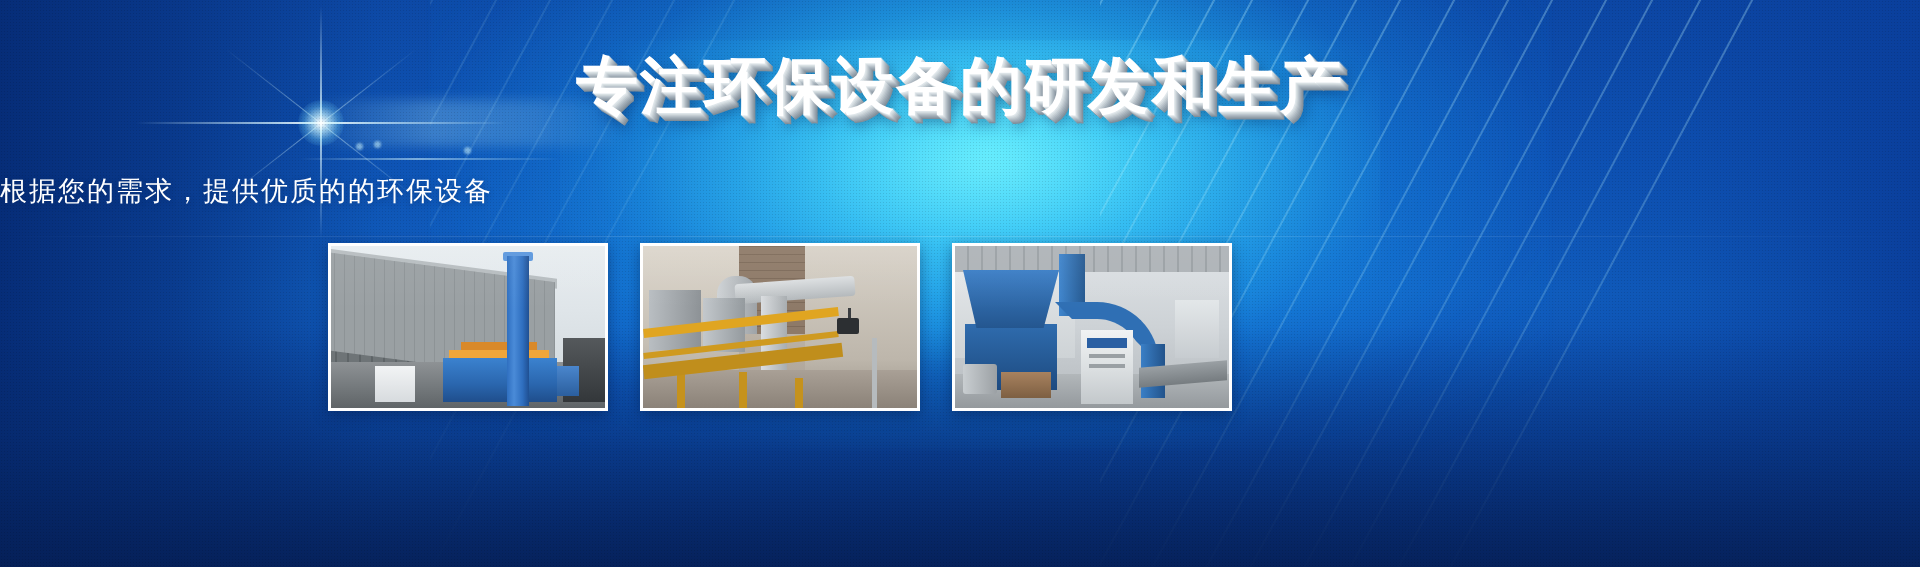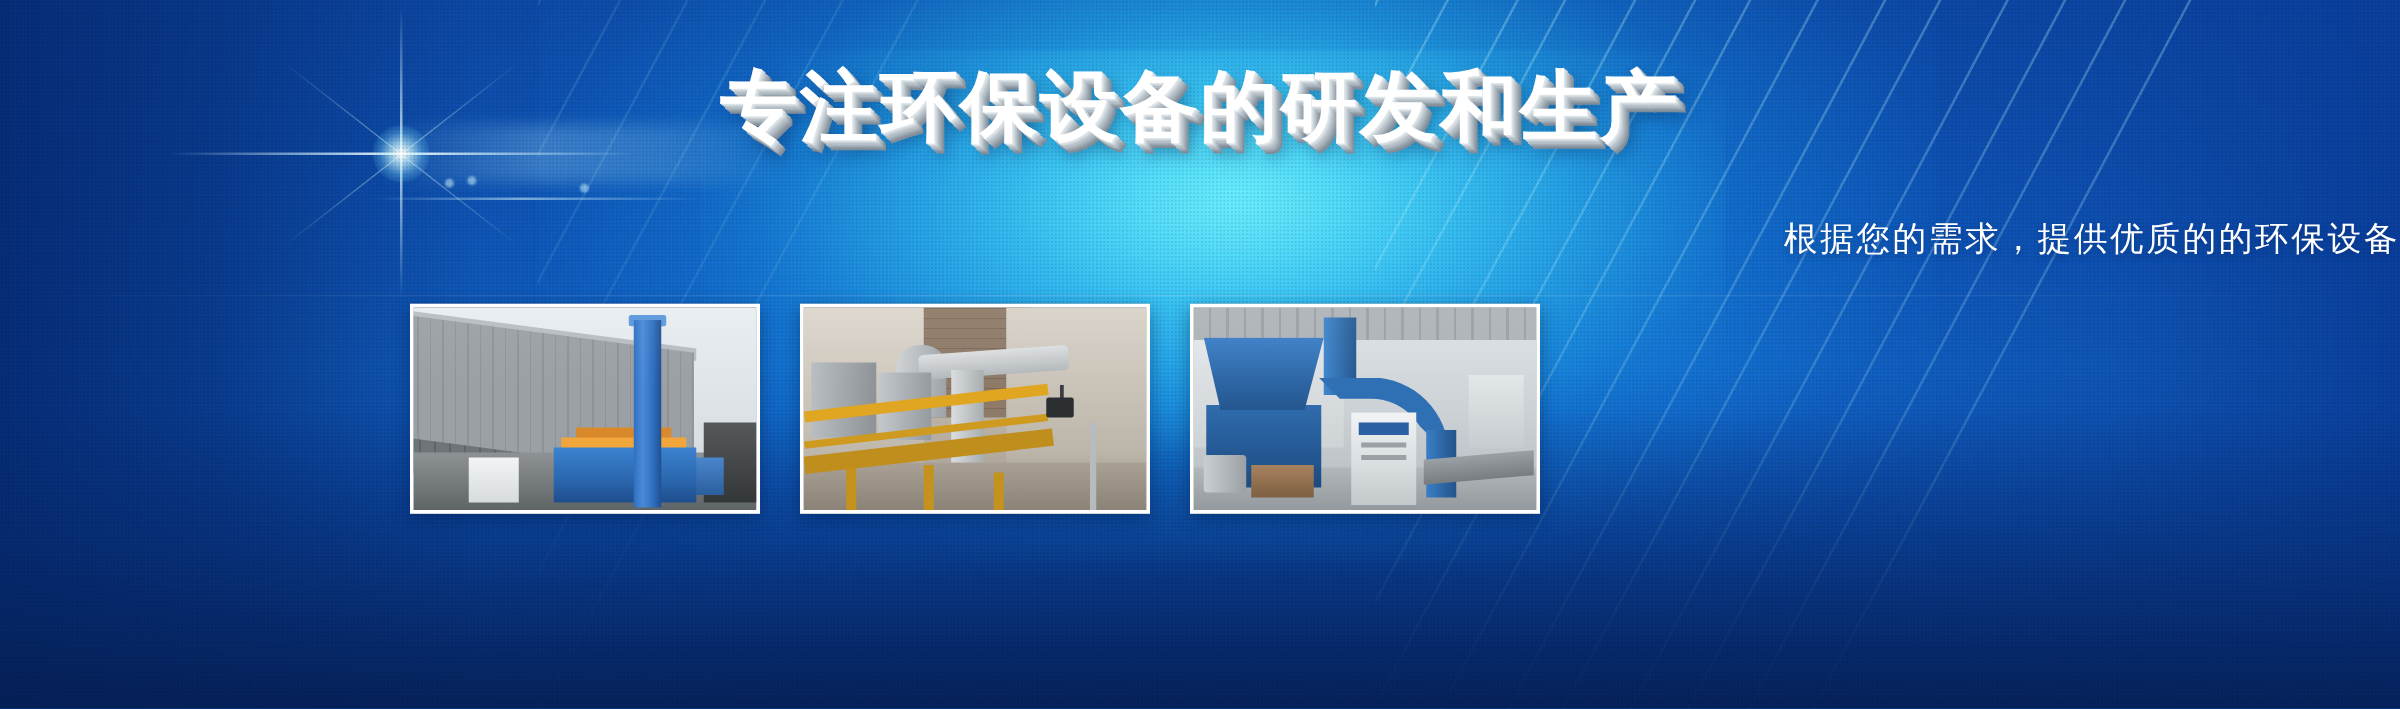--- a/index.html
+++ b/index.html
@@ -248,21 +248,21 @@
     color: #ffffff;
     font-size: 21px;
     letter-spacing: 1.5px;
     white-space: nowrap;
   }
 
   .tagline {
     position: absolute;
     left: 0; right: 0;
     top: 174px;
-    text-align: right;
+    text-align: left;
     color: #ffffff;
     font-size: 27px;
     line-height: 34px;
     letter-spacing: 2px;
     white-space: nowrap;
     text-shadow: 0 2px 6px rgba(4,35,92,0.45);
   }
 
   
   .photos {

